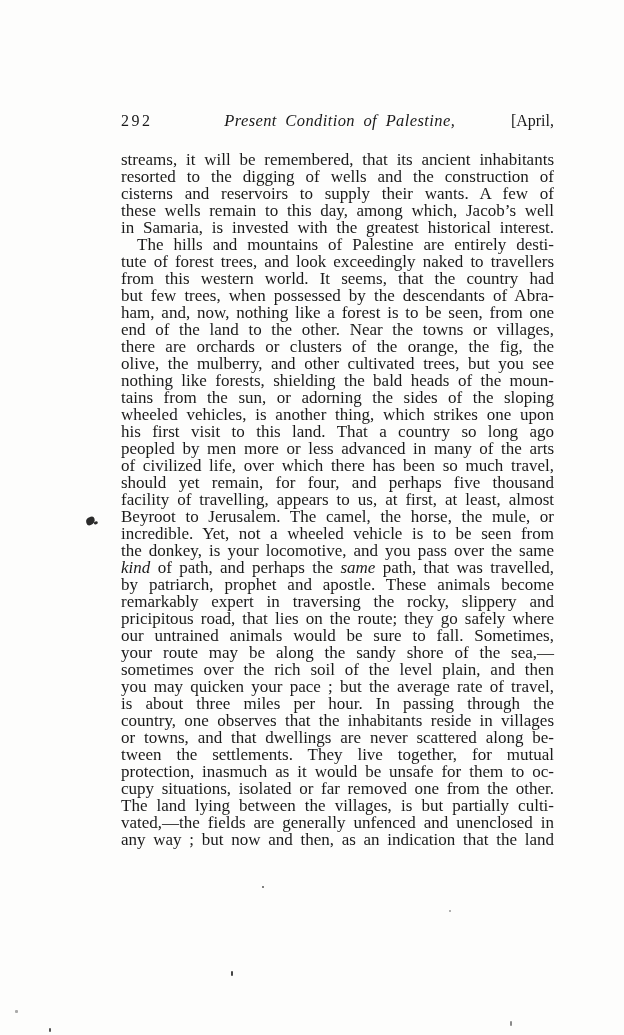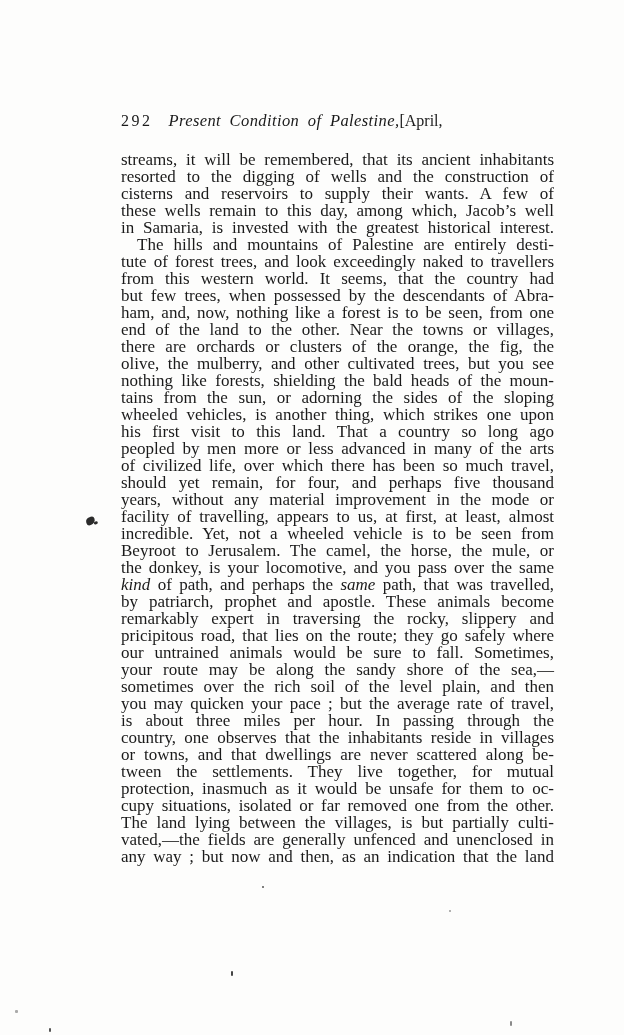--- a/index.html
+++ b/index.html
@@ -17,21 +17,21 @@
     color: #1a1a1a;
   }
   .content {
     position: absolute;
     left: 121px;
     top: 111px;
     width: 433px;
   }
   .running-header {
     display: flex;
-    justify-content: flex-start;
+    justify-content: space-between;
     align-items: baseline;
     font-size: 16px;
     height: 21px;
   }
   .page-number {
     letter-spacing: 2.5px;
     font-size: 16px;
   }
   .running-title {
     font-style: italic;
@@ -123,24 +123,23 @@
           <div class="line">end of the land to the other.  Near the towns or villages,</div>
           <div class="line">there are orchards or clusters of the orange, the fig, the</div>
           <div class="line">olive, the mulberry, and other cultivated trees, but you see</div>
           <div class="line">nothing like forests, shielding the bald heads of the moun-</div>
           <div class="line">tains from the sun, or adorning the sides of the sloping</div>
           <div class="line">wheeled vehicles, is another thing, which strikes one upon</div>
           <div class="line">his first visit to this land.  That a country so long ago</div>
           <div class="line">peopled by men more or less advanced in many of the arts</div>
           <div class="line">of civilized life, over which there has been so much travel,</div>
           <div class="line">should yet remain, for four, and perhaps five thousand</div>
-          <div class="line">years, without any material improvement in the mode or</div>
           <div class="line">facility of travelling, appears to us, at first, at least, almost</div>
+          <div class="line">Beyroot to Jerusalem.  The camel, the horse, the mule, or</div>
           <div class="line">incredible.  Yet, not a wheeled vehicle is to be seen from</div>
-          <div class="line">Beyroot to Jerusalem.  The camel, the horse, the mule, or</div>
           <div class="line">the donkey, is your locomotive, and you pass over the same</div>
           <div class="line"><i>kind</i> of path, and perhaps the <i>same</i> path, that was travelled,</div>
           <div class="line">by patriarch, prophet and apostle.  These animals become</div>
           <div class="line">remarkably expert in traversing the rocky, slippery and</div>
           <div class="line">pricipitous road, that lies on the route; they go safely where</div>
           <div class="line">our untrained animals would be sure to fall.  Sometimes,</div>
           <div class="line">your route may be along the sandy shore of the sea,—</div>
           <div class="line">sometimes over the rich soil of the level plain, and then</div>
           <div class="line">you may quicken your pace ; but the average rate of travel,</div>
           <div class="line">is about three miles per hour.  In passing through the</div>

